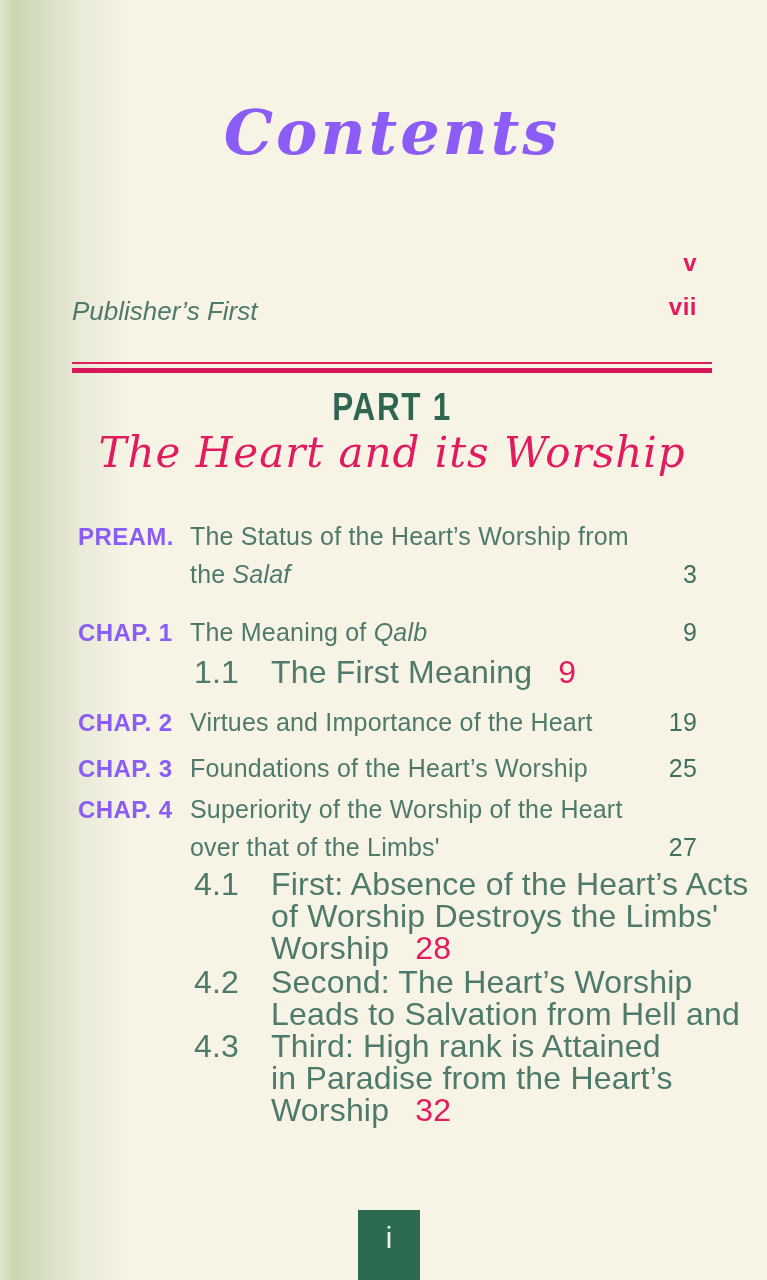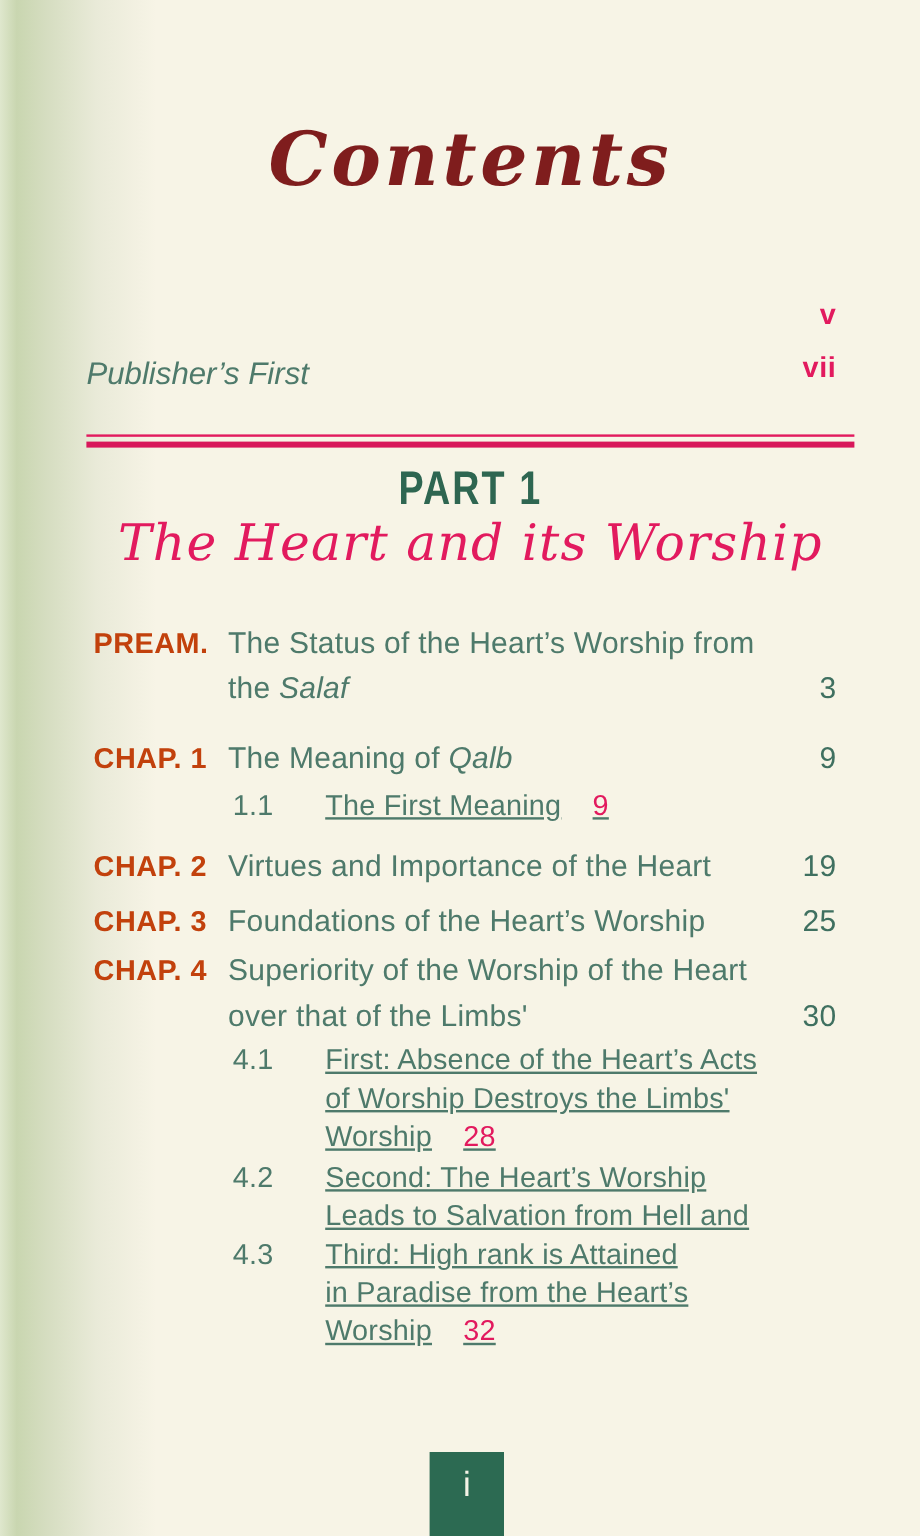--- a/index.html
+++ b/index.html
@@ -9,44 +9,44 @@
     background:#f7f4e6;
   }
   .page{position:relative;width:767px;height:1280px;background:#f7f4e6;}
   .gutter{
     position:absolute;left:0;top:0;bottom:0;width:140px;pointer-events:none;
     background:linear-gradient(90deg,#dfe7cd 0px,#c9d6b0 14px,#d5ddc0 38px,#e9ead8 80px,rgba(247,244,230,0) 130px);
   }
   .contents-heading{
     position:absolute;left:72px;width:640px;top:96px;text-align:center;
     font-family:"DejaVu Serif",serif;font-style:italic;font-weight:bold;
-    font-size:62px;color:#7f1d1d;letter-spacing:3px;
+    font-size:62px;color:#8b5cf6;letter-spacing:3px;
   }
   .front{position:absolute;left:72px;width:625px;top:252px;}
   .frow{position:relative;height:31px;margin-bottom:13px;font-style:italic;font-size:26px;color:#4e7a6b;}
   .frow .fpg{position:absolute;right:0;top:-3px;font-style:normal;font-weight:bold;font-size:24px;color:#e21a5e;letter-spacing:0.5px;}
   .rule{
     position:absolute;left:72px;width:640px;top:362px;height:4px;
     border-top:2px solid #e21a5e;border-bottom:5px solid #d8175a;background:transparent;
   }
   .part-kicker{
     position:absolute;left:72px;width:640px;top:385px;text-align:center;
     font-weight:bold;font-size:37px;color:#2e6651;letter-spacing:2px;
     transform:scale(0.85,1.06);transform-origin:center top;
   }
   .part-title{
     position:absolute;left:72px;width:640px;top:428px;text-align:center;
     font-family:"DejaVu Serif",serif;font-style:italic;font-weight:normal;
     font-size:42px;color:#e21a5e;letter-spacing:1px;
   }
   .toc{position:absolute;left:78px;width:619px;top:517px;}
   .cl{position:relative;line-height:38px;height:38px;font-size:25px;color:#4e7a6b;white-space:nowrap;letter-spacing:0.2px;}
-  .lab{display:inline-block;width:112px;font-weight:bold;font-size:24px;color:#c2410c;letter-spacing:0.4px;vertical-align:baseline;}
+  .lab{display:inline-block;width:112px;font-weight:bold;font-size:24px;color:#8b5cf6;letter-spacing:0.4px;vertical-align:baseline;}
   .ind{display:inline-block;width:112px;}
-  .sl{position:relative;line-height:32px;height:32px;font-size:24px;color:#4e7a6b;padding-left:116px;white-space:nowrap;letter-spacing:0.2px;text-decoration:underline;}
+  .sl{position:relative;line-height:32px;height:32px;font-size:32px;color:#4e7a6b;padding-left:116px;white-space:nowrap;letter-spacing:0.2px;}
   .num{display:inline-block;width:77px;}
   .pgr{position:absolute;right:0;bottom:0;color:#3f7060;font-size:25px;}
   .inpg{color:#e21a5e;margin-left:26px;}
   .it{font-style:italic;}
   .m20{margin-top:20px;} .m5{margin-top:5px;} .m15{margin-top:15px;}
   .m8{margin-top:8px;} .m7{margin-top:3px;} .m2{margin-top:2px;} .m0{margin-top:0;}
   .folio{
     position:absolute;left:358px;top:1210px;width:62px;height:70px;
     background:#2c6a52;color:#f5f3e6;text-align:center;
     font-size:29px;line-height:29px;padding-top:14px;box-sizing:border-box;
@@ -101,21 +101,21 @@
     <div class="cl m8">
       <span class="lab">CHAP. 3</span><span>Foundations of the Heart’s Worship</span>
       <span class="pgr">25</span>
     </div>
 
     <div class="cl m7">
       <span class="lab">CHAP. 4</span><span>Superiority of the Worship of the Heart</span>
     </div>
     <div class="cl m0">
       <span class="ind"></span><span>over that of the Limbs'</span>
-      <span class="pgr">30</span>
+      <span class="pgr">27</span>
     </div>
 
     <div class="sl m2">
       <span class="num">4.1</span><span>First: Absence of the Heart’s Acts</span>
     </div>
     <div class="sl">
       <span class="num"></span><span>of Worship Destroys the Limbs'</span>
     </div>
     <div class="sl">
       <span class="num"></span><span>Worship</span><span class="inpg">28</span>

